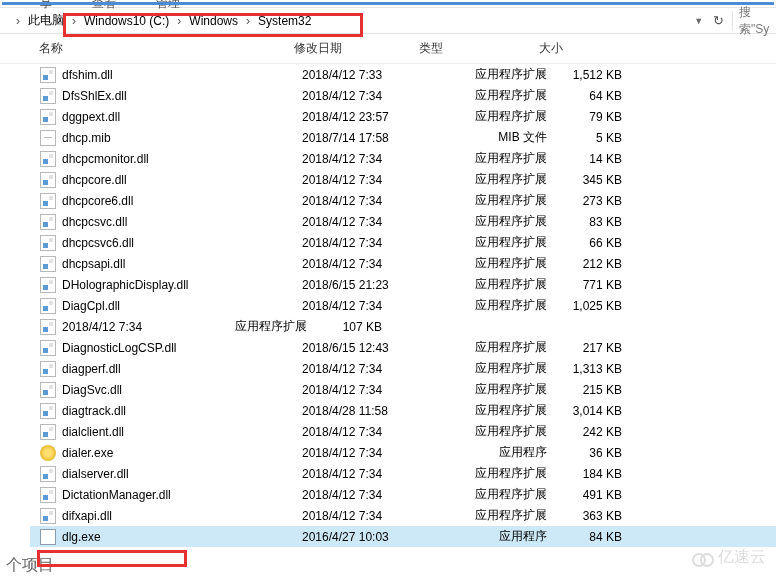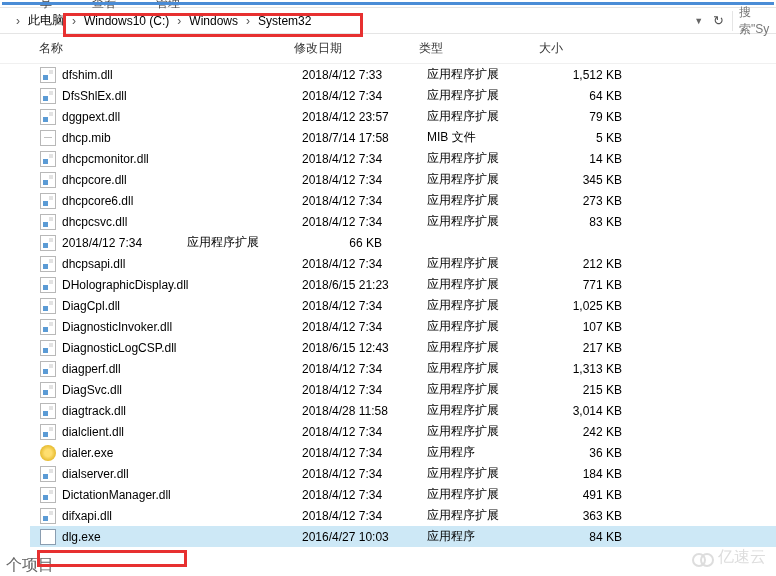--- a/index.html
+++ b/index.html
@@ -27,21 +27,21 @@
   .ic-dll { background: #fff; border: 1px solid #b8b8b8; position: relative; }
   .ic-dll::before { content: ""; position: absolute; left: 2px; bottom: 2px; width: 5px; height: 5px; background: #5b9bd5; }
   .ic-dll::after { content: ""; position: absolute; right: 2px; top: 2px; width: 4px; height: 4px; background: #e2e2e2; }
   .ic-file { background: #fff; border: 1px solid #b8b8b8; }
   .ic-file::after { content: ""; position: absolute; width: 8px; height: 1px; background: #c0c0c0; }
   .ic-exe-dialer { background: radial-gradient(circle, #ffdf70 30%, #d4a000 100%); border-radius: 50%; position: relative; }
   .ic-exe { background: #fff; border: 1px solid #8a9db0; }
   .ic-exe::before { content: ""; position: absolute; top: 2px; left: 2px; right: 2px; height: 3px; background: #4a8cd6; }
   .fname { width: 240px; white-space: nowrap; overflow: hidden; }
   .fdate { width: 125px; color: #000; }
-  .ftype { width: 120px; color: #000; }
+  .ftype { width: 120px; color: #000; text-align: right; }
   .fsize { width: 75px; text-align: right; color: #000; }
   .status { position: absolute; bottom: 0; left: 0; right: 0; height: 7px; font-size: 16px; padding-left: 6px; color: #666; display: flex; align-items: flex-end; }
   .watermark { position: absolute; right: 10px; bottom: 8px; font-size: 16px; color: #ddd; font-weight: 500; pointer-events: none; display: flex; align-items: center; gap: 4px; }
   .wm-ic { width: 22px; height: 14px; position: relative; }
   .wm-ic::before, .wm-ic::after { content: ""; position: absolute; border: 2px solid #ddd; border-radius: 50%; width: 10px; height: 10px; top: 2px; }
   .wm-ic::before { left: 0; }
   .wm-ic::after { left: 8px; }
 </style>
 </head>
 <body>
@@ -131,20 +131,21 @@
     </div>
     <div class="row">
       <span class="icon ic-dll"></span>
       <span class="fname">dhcpcsvc.dll</span>
       <span class="fdate">2018/4/12 7:34</span>
       <span class="ftype">应用程序扩展</span>
       <span class="fsize">83 KB</span>
     </div>
     <div class="row">
       <span class="icon ic-dll"></span>
+      <span class="fname">dhcpcsvc6.dll</span>
       <span class="fdate">2018/4/12 7:34</span>
       <span class="ftype">应用程序扩展</span>
       <span class="fsize">66 KB</span>
     </div>
     <div class="row">
       <span class="icon ic-dll"></span>
       <span class="fname">dhcpsapi.dll</span>
       <span class="fdate">2018/4/12 7:34</span>
       <span class="ftype">应用程序扩展</span>
       <span class="fsize">212 KB</span>
@@ -158,21 +159,20 @@
     </div>
     <div class="row">
       <span class="icon ic-dll"></span>
       <span class="fname">DiagCpl.dll</span>
       <span class="fdate">2018/4/12 7:34</span>
       <span class="ftype">应用程序扩展</span>
       <span class="fsize">1,025 KB</span>
     </div>
     <div class="row">
       <span class="icon ic-dll"></span>
-      <span class="fname">DiagnosticInvoker.dll</span>
       <span class="fdate">2018/4/12 7:34</span>
       <span class="ftype">应用程序扩展</span>
       <span class="fsize">107 KB</span>
     </div>
     <div class="row">
       <span class="icon ic-dll"></span>
       <span class="fname">DiagnosticLogCSP.dll</span>
       <span class="fdate">2018/6/15 12:43</span>
       <span class="ftype">应用程序扩展</span>
       <span class="fsize">217 KB</span>

